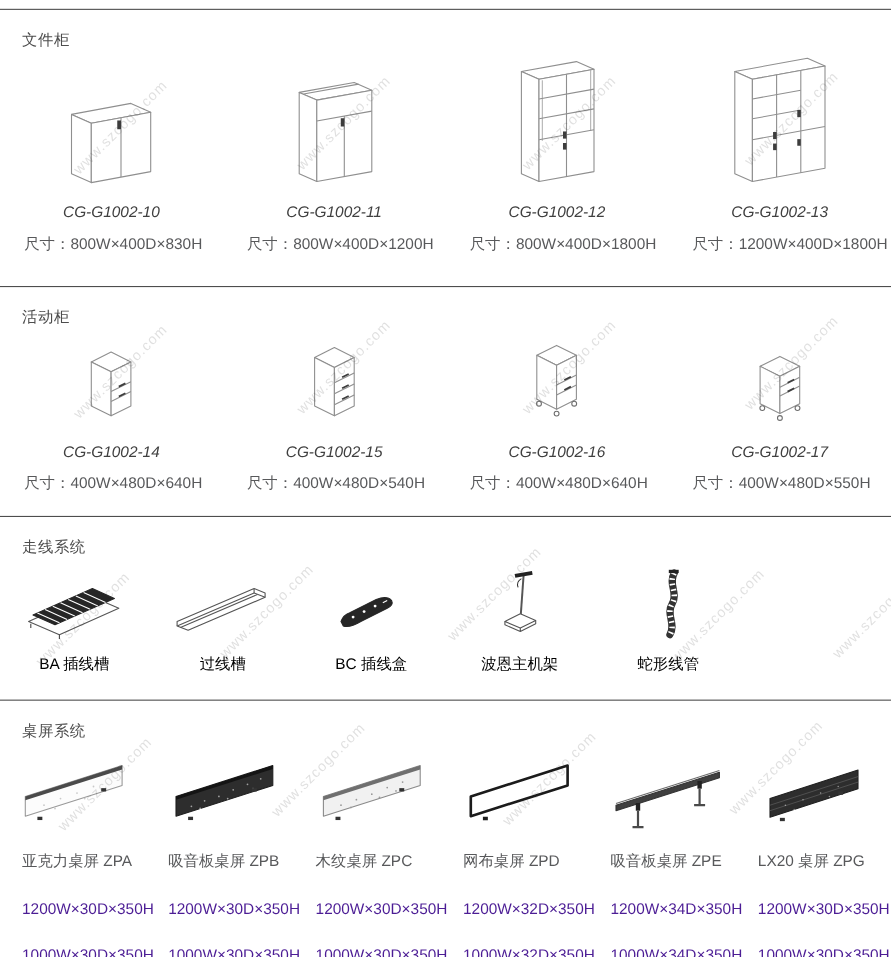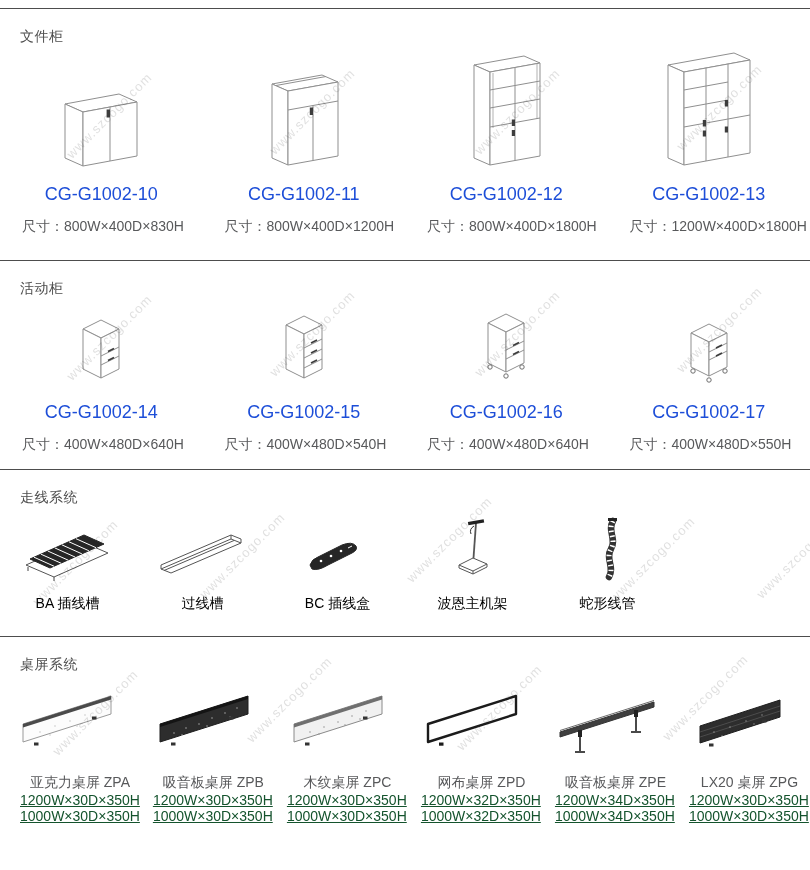--- a/index.html
+++ b/index.html
@@ -23,26 +23,26 @@
     color: #4d4d4d; letter-spacing: .5px;
   }
   .grid4 { display: grid; grid-template-columns: repeat(4, 1fr); }
   .grid6 { display: grid; grid-template-columns: repeat(6, 1fr); }
   .prod { display: flex; flex-direction: column; }
   .art { display: flex; align-items: flex-end; justify-content: center; }
   .sec1 .art { height: 120px; margin-top: 6px; }
   .sec2 .art { height: 88px;  margin-top: 4px; }
   .sec3 .art { height: 70px;  margin-top: 8px; }
   .sec4 .art { height: 82px;  margin-top: 2px; }
-  .code { text-align: center; margin-top: 12px; font-size: 18px; color: #1d4ed8; }
+  .code { text-align: center; margin-top: 12px; font-size: 14px; color: #404040; font-style: italic; }
   .dim  { padding-left: 22px; margin-top: 13px; font-size: 14px; color: #58595b; }
   .lbl  { text-align: center; margin-top: 10px; font-size: 14px; color: #000000; }
-  .name { padding-left: 13px; margin-top: 16px; font-size: 14px; color: #58595b; text-align: center; }
+  .name { padding-left: 13px; margin-top: 16px; font-size: 14px; color: #58595b; }
   .pcol1 .name, .pcol1 .d { padding-left: 20px; }
-  .d    { padding-left: 13px; margin-top: 0; font-size: 14px; color: #14532d; text-decoration: underline; }
+  .d    { padding-left: 13px; margin-top: 26px; font-size: 14px; color: #4c1d95; }
   svg { display: block; }
   .wm-layer { position: absolute; inset: 0; z-index: 5; pointer-events: none; }
   .wm {
     position: absolute;
     font-size: 13px; letter-spacing: 1px;
     color: rgba(60,60,60,.16);
     transform: rotate(-45deg);
     white-space: nowrap;
   }
 </style>

